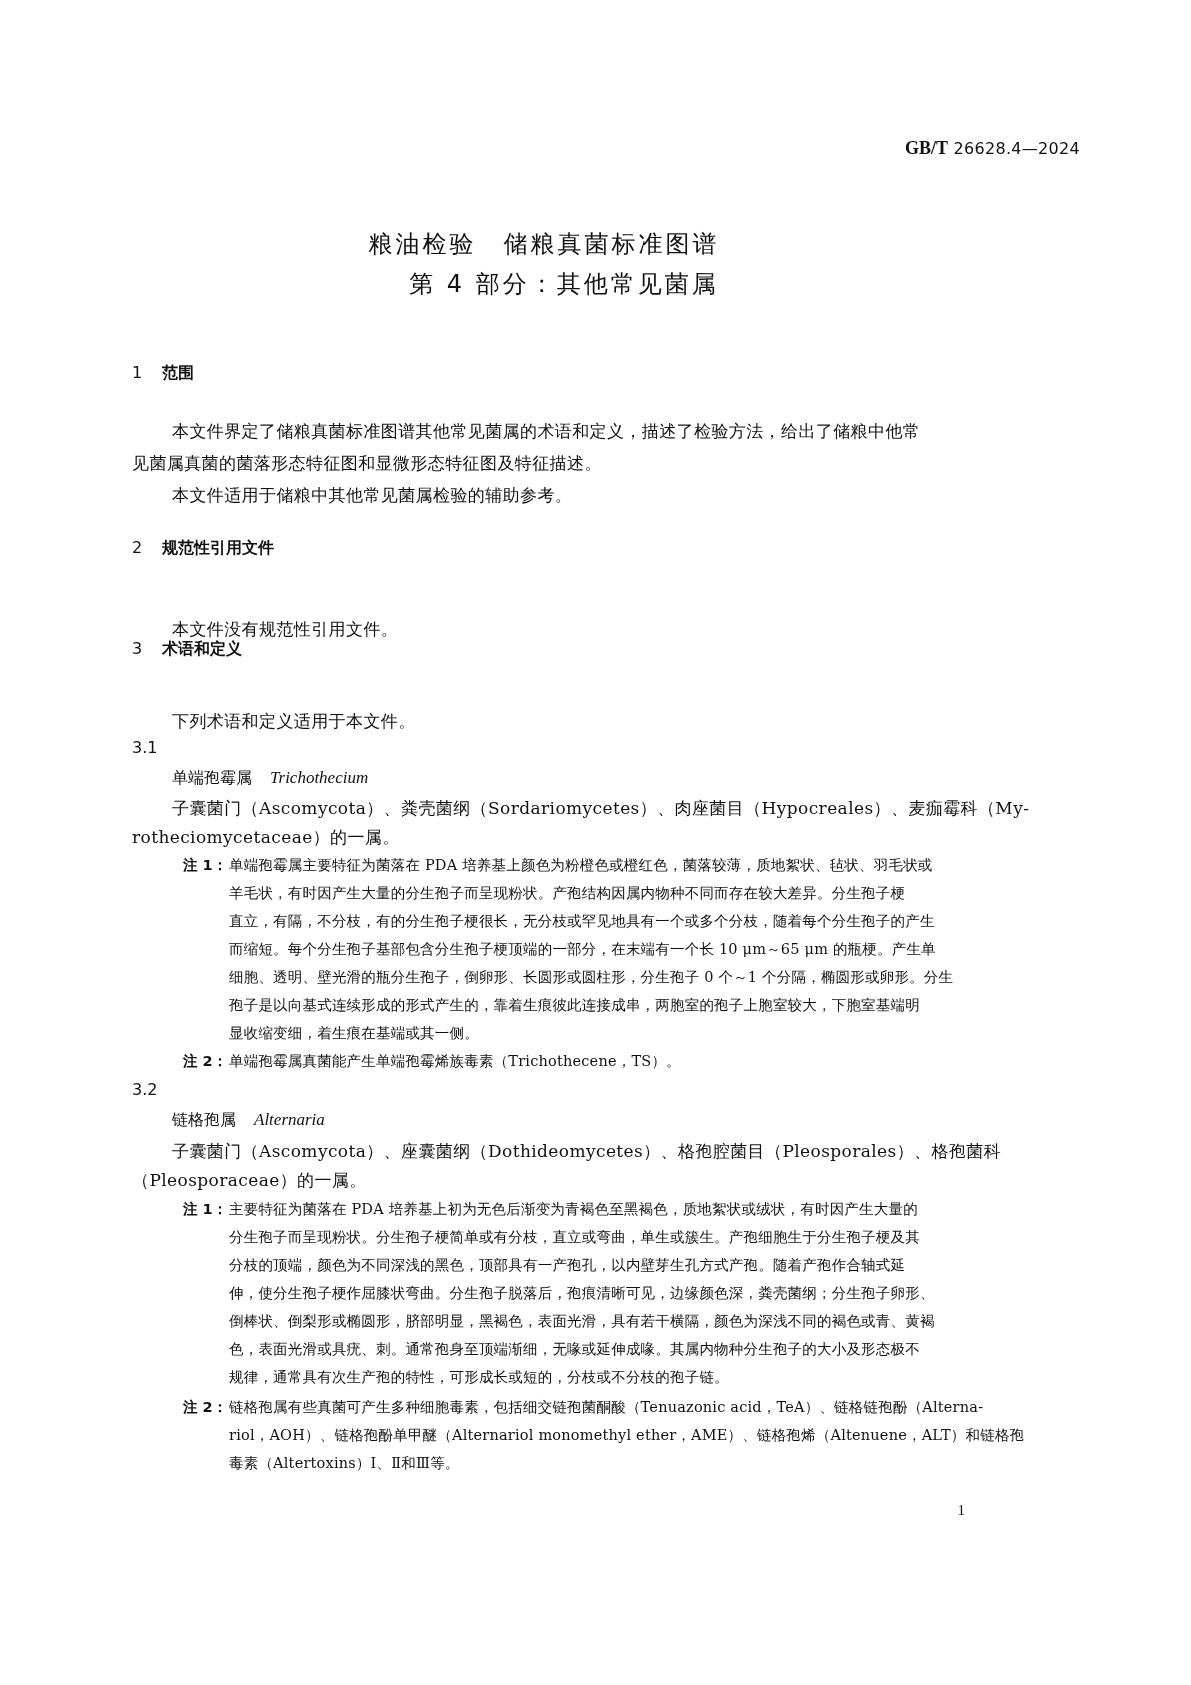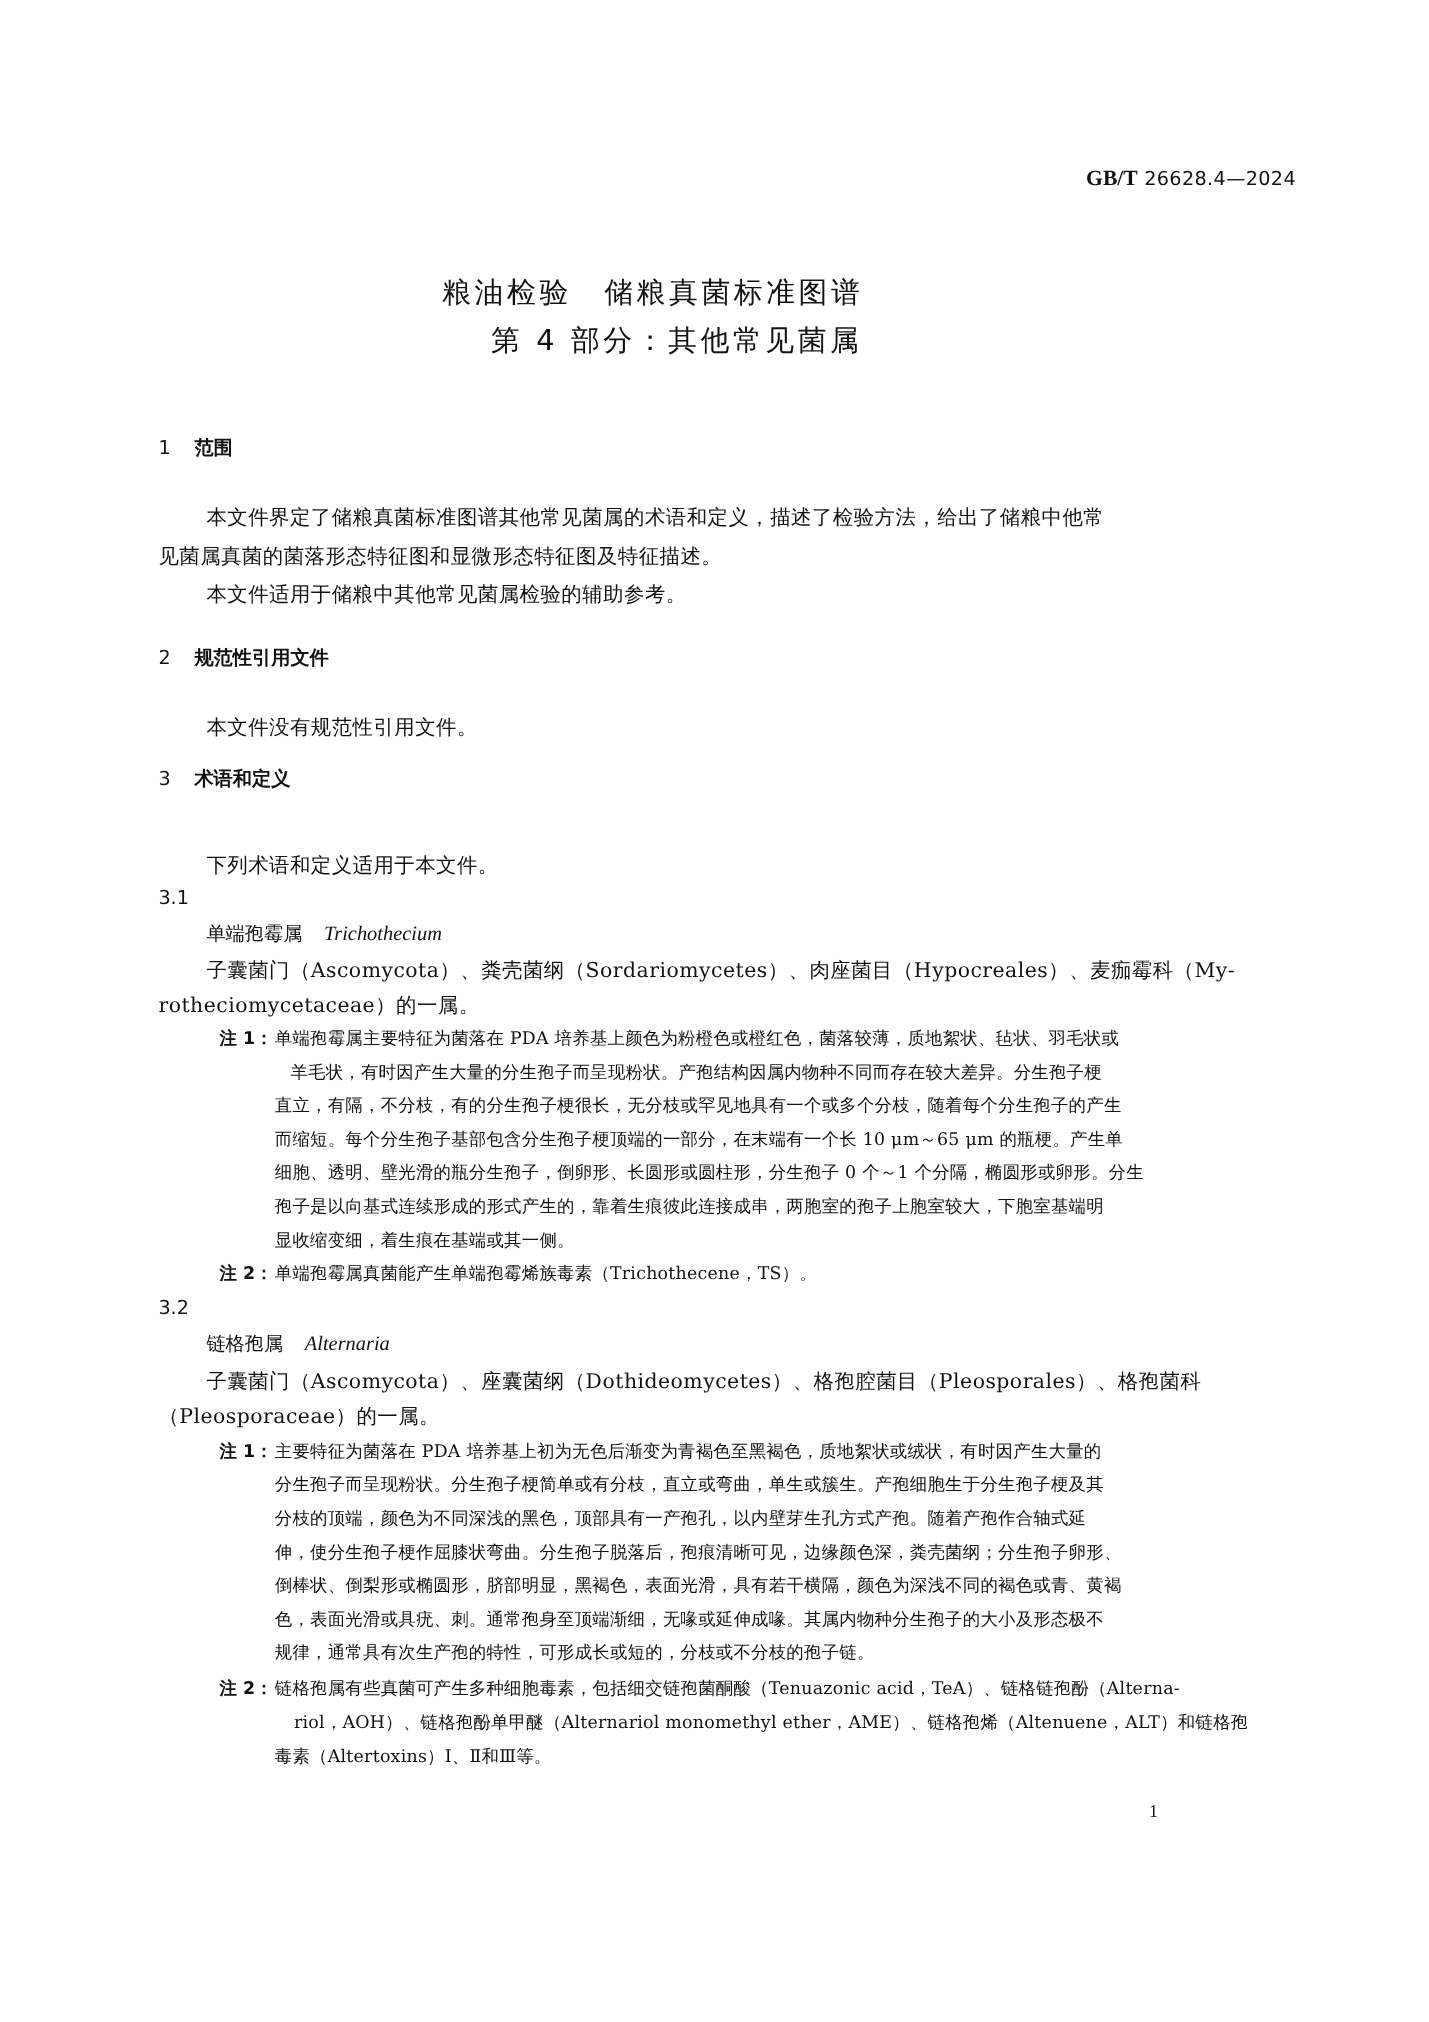--- a/index.html
+++ b/index.html
@@ -34,37 +34,37 @@
 <div class="abs h1" style="top:363px;">
   <span class="num">1</span><span>范围</span>
 </div>
 <div class="abs p" style="left:172px; top:420px;">本文件界定了储粮真菌标准图谱其他常见菌属的术语和定义，描述了检验方法，给出了储粮中他常</div>
 <div class="abs p" style="left:132px; top:452px;">见菌属真菌的菌落形态特征图和显微形态特征图及特征描述。</div>
 <div class="abs p" style="left:172px; top:484px;">本文件适用于储粮中其他常见菌属检验的辅助参考。</div>
 
 <div class="abs h1" style="top:538px;">
   <span class="num">2</span><span>规范性引用文件</span>
 </div>
-<div class="abs p" style="left:172px; top:595px;">本文件没有规范性引用文件。</div>
+<div class="abs p" style="left:172px; top:618px;">本文件没有规范性引用文件。</div>
 
 <div class="abs h1" style="top:639px;">
   <span class="num">3</span><span>术语和定义</span>
 </div>
 <div class="abs p" style="left:172px; top:710px;">下列术语和定义适用于本文件。</div>
 
 <div class="abs h1" style="top:738px; font-weight:normal;">3.1</div>
 <div class="abs term" style="left:172px; top:768px;">
   <span>单端孢霉属</span><i>Trichothecium</i>
 </div>
 <div class="abs p" style="left:172px; top:797px;">子囊菌门（Ascomycota）、粪壳菌纲（Sordariomycetes）、肉座菌目（Hypocreales）、麦痂霉科（My-</div>
 <div class="abs p" style="left:132px; top:826px;">rotheciomycetaceae）的一属。</div>
 
 <div class="abs note-label" style="left:183px; top:856px;">注 1：</div>
 <div class="abs note" style="left:229px; top:856px;">单端孢霉属主要特征为菌落在 PDA 培养基上颜色为粉橙色或橙红色，菌落较薄，质地絮状、毡状、羽毛状或</div>
-<div class="abs note" style="left:242px; top:884px;text-align:right;">羊毛状，有时因产生大量的分生孢子而呈现粉状。产孢结构因属内物种不同而存在较大差异。分生孢子梗</div>
+<div class="abs note" style="left:229px; top:884px;text-align:right;">羊毛状，有时因产生大量的分生孢子而呈现粉状。产孢结构因属内物种不同而存在较大差异。分生孢子梗</div>
 <div class="abs note" style="left:229px; top:912px;">直立，有隔，不分枝，有的分生孢子梗很长，无分枝或罕见地具有一个或多个分枝，随着每个分生孢子的产生</div>
 <div class="abs note" style="left:229px; top:940px;">而缩短。每个分生孢子基部包含分生孢子梗顶端的一部分，在末端有一个长 10 μm～65 μm 的瓶梗。产生单</div>
 <div class="abs note" style="left:229px; top:968px;">细胞、透明、壁光滑的瓶分生孢子，倒卵形、长圆形或圆柱形，分生孢子 0 个～1 个分隔，椭圆形或卵形。分生</div>
 <div class="abs note" style="left:229px; top:996px;">孢子是以向基式连续形成的形式产生的，靠着生痕彼此连接成串，两胞室的孢子上胞室较大，下胞室基端明</div>
 <div class="abs note" style="left:229px; top:1024px;">显收缩变细，着生痕在基端或其一侧。</div>
 <div class="abs note-label" style="left:183px; top:1052px;">注 2：</div>
 <div class="abs note" style="left:229px; top:1052px;">单端孢霉属真菌能产生单端孢霉烯族毒素（Trichothecene，TS）。</div>
 
 <div class="abs h1" style="top:1080px; font-weight:normal;">3.2</div>
 <div class="abs term" style="left:172px; top:1110px;">
@@ -76,16 +76,16 @@
 <div class="abs note-label" style="left:183px; top:1200px;">注 1：</div>
 <div class="abs note" style="left:229px; top:1200px;">主要特征为菌落在 PDA 培养基上初为无色后渐变为青褐色至黑褐色，质地絮状或绒状，有时因产生大量的</div>
 <div class="abs note" style="left:229px; top:1228px;">分生孢子而呈现粉状。分生孢子梗简单或有分枝，直立或弯曲，单生或簇生。产孢细胞生于分生孢子梗及其</div>
 <div class="abs note" style="left:229px; top:1256px;">分枝的顶端，颜色为不同深浅的黑色，顶部具有一产孢孔，以内壁芽生孔方式产孢。随着产孢作合轴式延</div>
 <div class="abs note" style="left:229px; top:1284px;">伸，使分生孢子梗作屈膝状弯曲。分生孢子脱落后，孢痕清晰可见，边缘颜色深，粪壳菌纲；分生孢子卵形、</div>
 <div class="abs note" style="left:229px; top:1312px;">倒棒状、倒梨形或椭圆形，脐部明显，黑褐色，表面光滑，具有若干横隔，颜色为深浅不同的褐色或青、黄褐</div>
 <div class="abs note" style="left:229px; top:1340px;">色，表面光滑或具疣、刺。通常孢身至顶端渐细，无喙或延伸成喙。其属内物种分生孢子的大小及形态极不</div>
 <div class="abs note" style="left:229px; top:1368px;">规律，通常具有次生产孢的特性，可形成长或短的，分枝或不分枝的孢子链。</div>
 <div class="abs note-label" style="left:183px; top:1398px;">注 2：</div>
 <div class="abs note" style="left:229px; top:1398px;">链格孢属有些真菌可产生多种细胞毒素，包括细交链孢菌酮酸（Tenuazonic acid，TeA）、链格链孢酚（Alterna-</div>
-<div class="abs note" style="left:229px; top:1426px;margin-left:16px;">riol，AOH）、链格孢酚单甲醚（Alternariol monomethyl ether，AME）、链格孢烯（Altenuene，ALT）和链格孢</div>
+<div class="abs note" style="left:229px; top:1426px;">riol，AOH）、链格孢酚单甲醚（Alternariol monomethyl ether，AME）、链格孢烯（Altenuene，ALT）和链格孢</div>
 <div class="abs note" style="left:229px; top:1454px;">毒素（Altertoxins）Ⅰ、Ⅱ和Ⅲ等。</div>
 
 <div class="abs pageno">1</div>
 
 </body></html>

